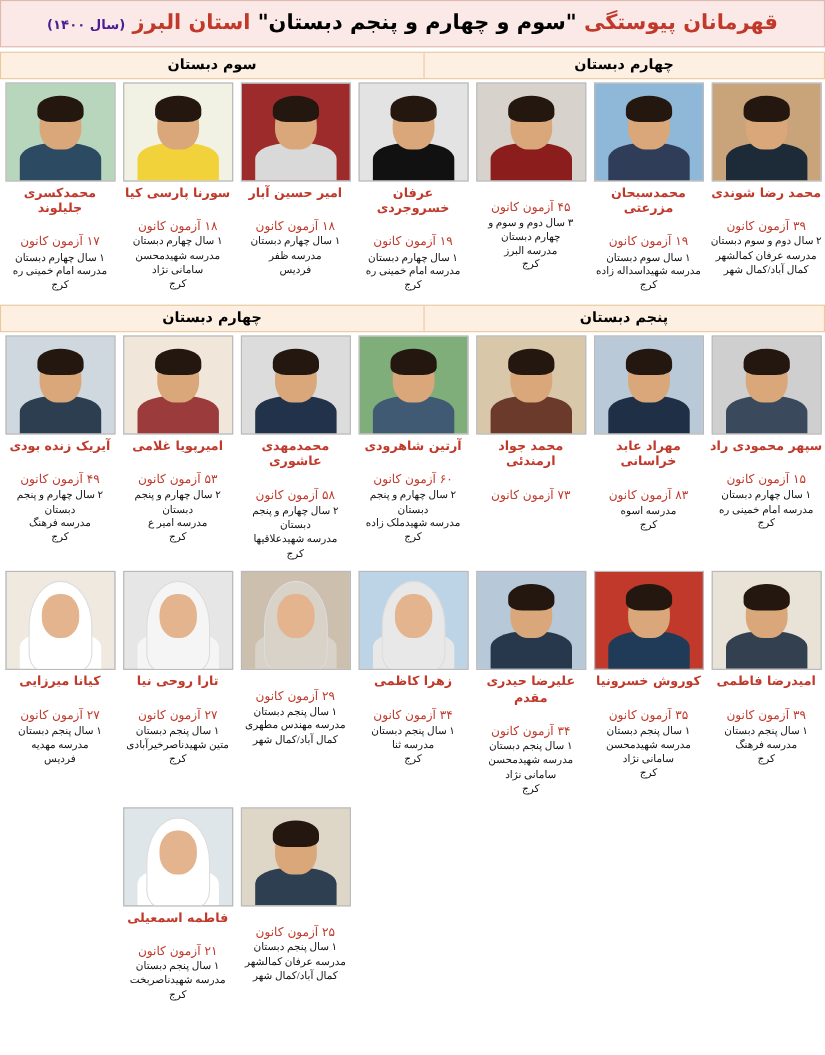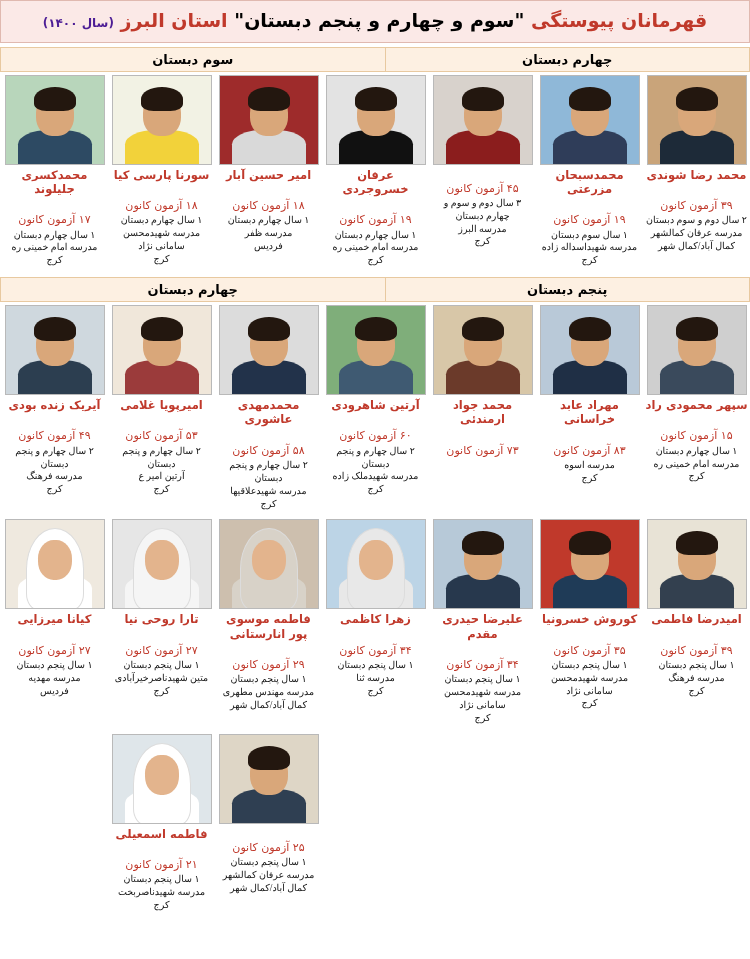--- a/index.html
+++ b/index.html
@@ -351,21 +351,21 @@
         <div class="photo">
           <div class="bg" style="background: rgb(240, 231, 218);"></div>
           <div class="body" style="background: rgb(155, 59, 59);"></div>
           <div class="head"></div>
           <div class="hair"></div>
         </div>
         <div class="name">امیرپویا غلامی</div>
         <div class="azmoon">۵۳ آزمون کانون</div>
         <div class="meta">
           <div>۲ سال چهارم و پنجم دبستان</div>
-          <div>آرتین امیر ع</div>
+          <div>مدرسه امیر ع</div>
           <div>کرج</div>
         </div>
       </div>
       <div class="card">
         <div class="photo">
           <div class="bg" style="background: rgb(207, 216, 222);"></div>
           <div class="body" style="background: rgb(44, 62, 80);"></div>
           <div class="head"></div>
           <div class="hair"></div>
         </div>
@@ -439,21 +439,20 @@
           <div>کرج</div>
         </div>
       </div>
       <div class="card">
         <div class="photo">
           <div class="bg" style="background: rgb(205, 191, 174);"></div>
           <div class="body" style="background: rgb(216, 210, 200);"></div>
           <div class="scarf" style="background: rgb(216, 210, 200);"></div>
           <div class="scarf-face"></div>
         </div>
-        <div class="name">فاطمه موسوی پور انارستانی</div>
         <div class="azmoon">۲۹ آزمون کانون</div>
         <div class="meta">
           <div>۱ سال پنجم دبستان</div>
           <div>مدرسه مهندس مطهری</div>
           <div>کمال آباد/کمال شهر</div>
         </div>
       </div>
       <div class="card">
         <div class="photo">
           <div class="bg" style="background: rgb(230, 230, 230);"></div>

